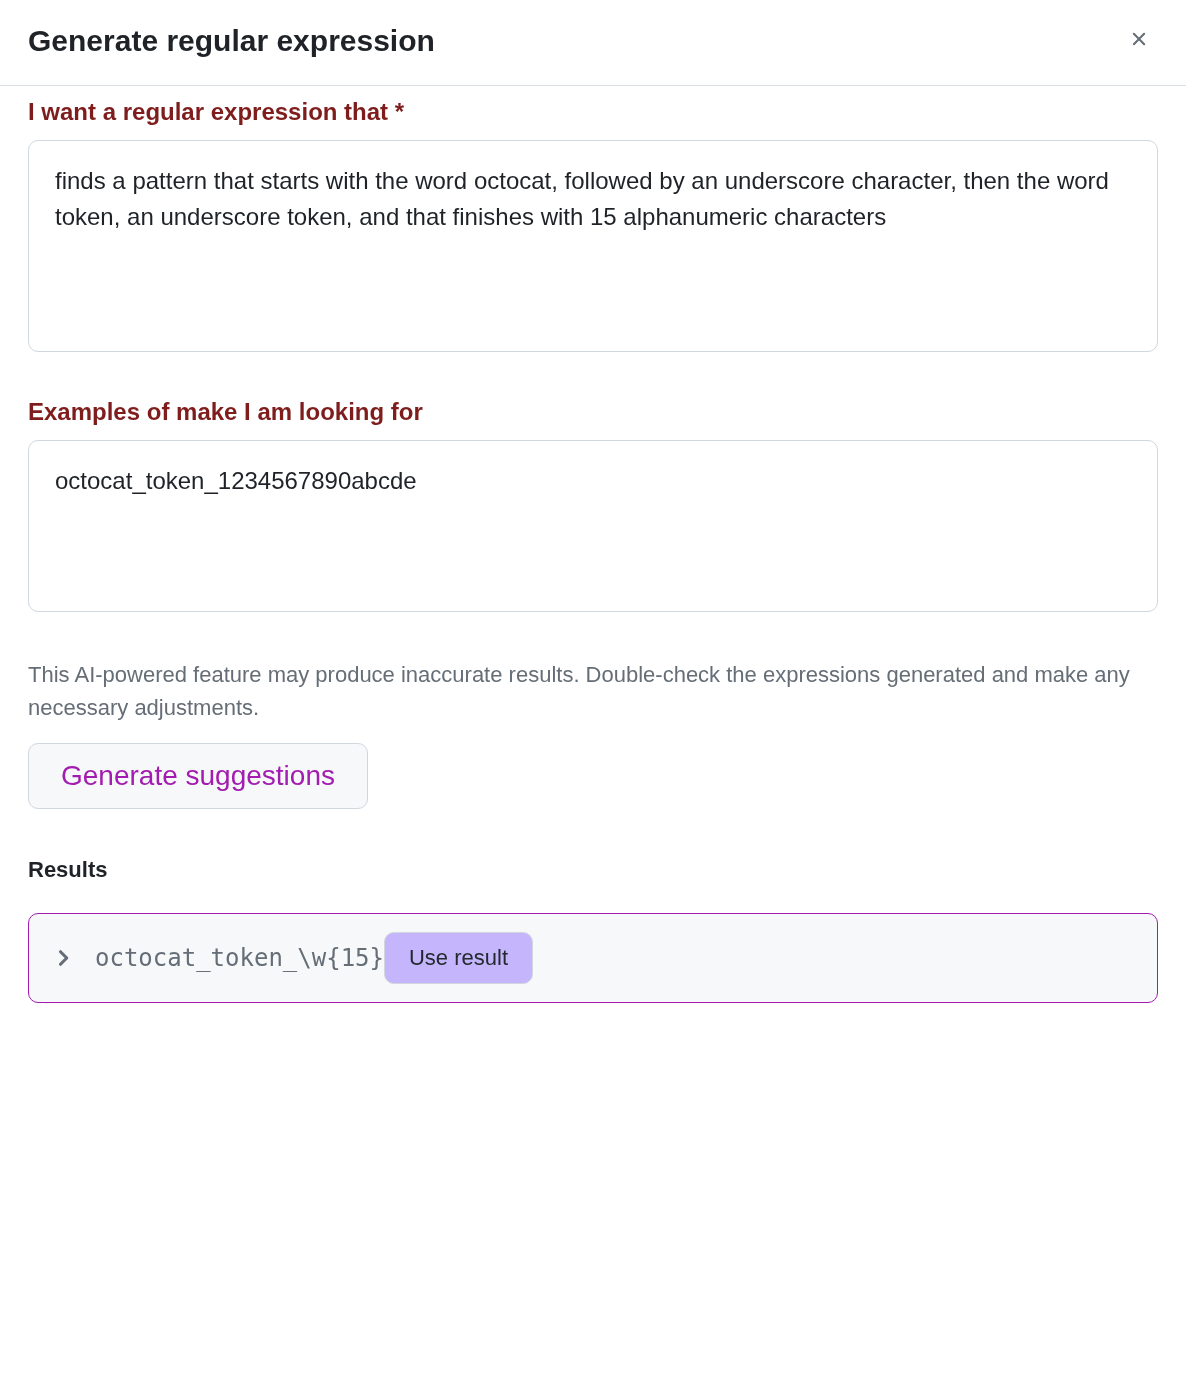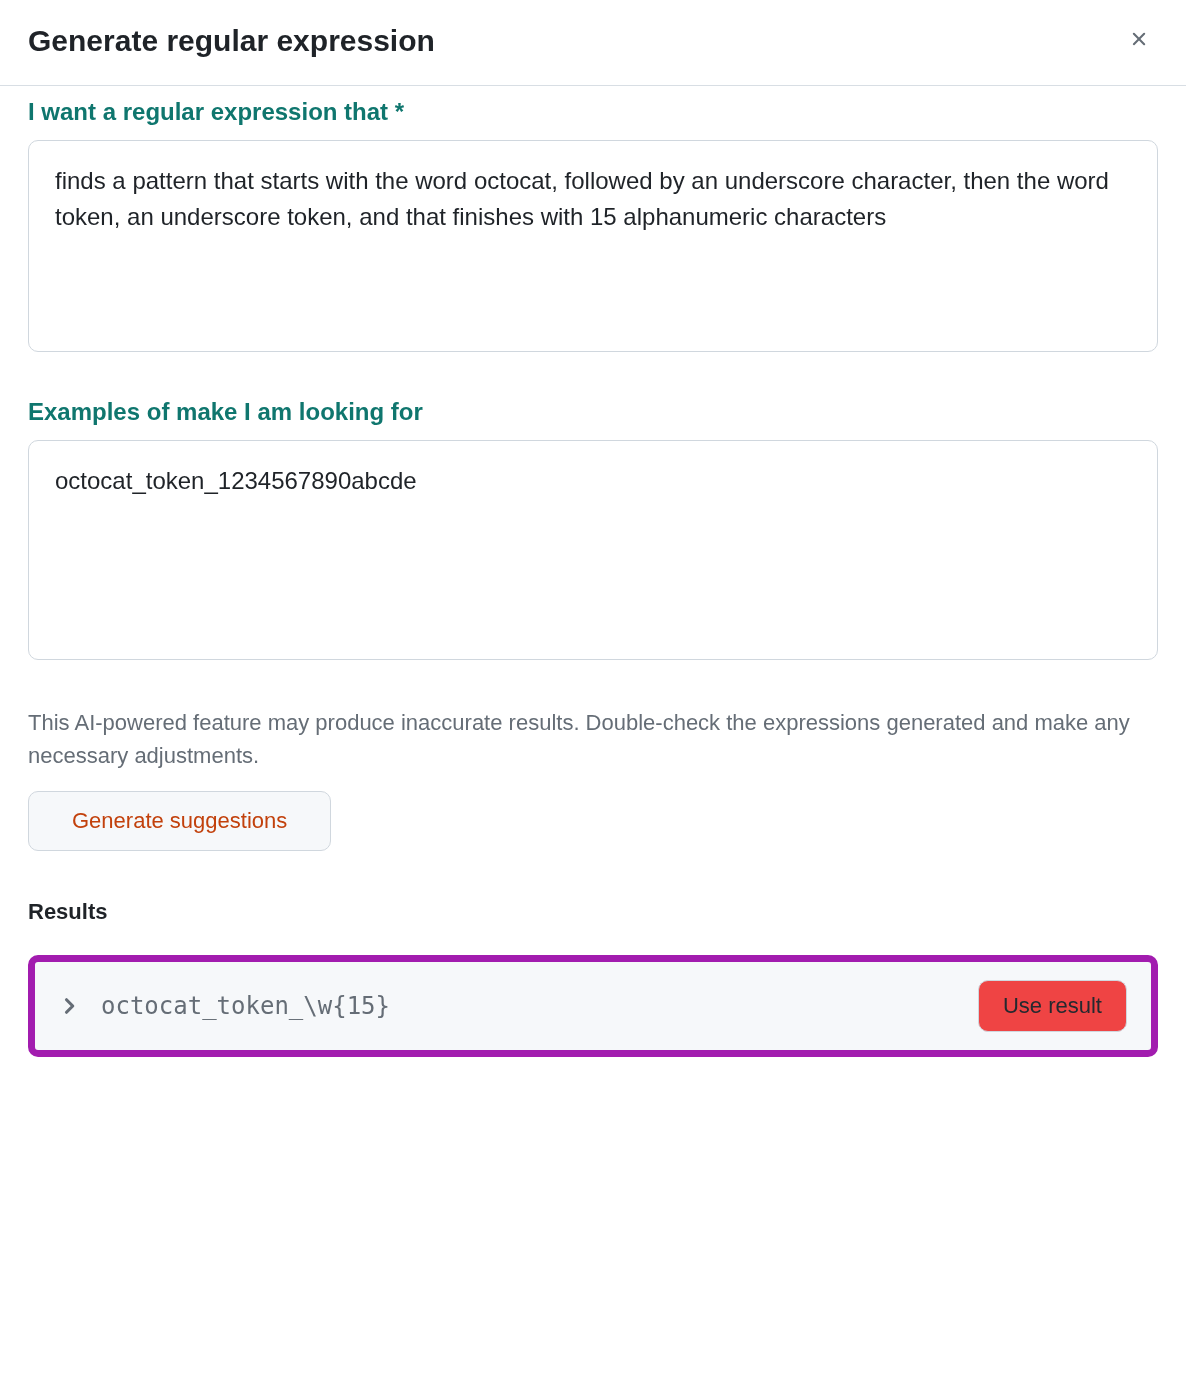--- a/index.html
+++ b/index.html
@@ -38,74 +38,73 @@
     .close-button svg {
       width: 22px;
       height: 22px;
     }
     .dialog-body {
       padding: 12px 28px 28px 28px;
     }
     .field-label {
       font-size: 24px;
       font-weight: 600;
-      color: #0f766e;
+      color: #7f1d1d;
       margin-bottom: 14px;
       display: block;
     }
     .textarea {
       width: 100%;
       border: 1px solid #d0d7de;
       border-radius: 10px;
       padding: 22px 26px;
       font-size: 24px;
       line-height: 1.5;
       color: #1f2328;
       font-family: inherit;
       resize: none;
       background: #ffffff;
     }
     .textarea-desc {
       height: 212px;
     }
     .textarea-examples {
-      height: 220px;
+      height: 172px;
     }
     .field-group {
       margin-bottom: 42px;
     }
     .disclaimer {
       font-size: 22px;
       line-height: 1.5;
       color: #656d76;
       margin-bottom: 19px;
     }
     .generate-button {
-      font-size: 22px;
+      font-size: 28px;
       font-weight: 500;
-      color: #c2410c;
+      color: #a21caf;
       background: #f6f8fa;
       border: 1px solid #d0d7de;
       border-radius: 10px;
-      padding: 16px 43px;
+      padding: 16px 32px;
       cursor: pointer;
     }
     .results-heading {
       font-size: 22px;
       font-weight: 600;
       color: #1f2328;
       margin-top: 48px;
       margin-bottom: 30px;
     }
     .result-row {
       display: flex;
       align-items: center;
-      justify-content: space-between;
       background: #f6f8fa;
-      border: 7px solid #a21caf;
+      border: 1px solid #a21caf;
       border-radius: 10px;
       padding: 18px 24px;
     }
     .result-left {
       display: flex;
       align-items: center;
       gap: 22px;
     }
     .chevron {
       color: #656d76;
@@ -118,21 +117,21 @@
     }
     .result-text {
       font-family: ui-monospace, SFMono-Regular, "SF Mono", Menlo, Consolas, monospace;
       font-size: 24px;
       color: #656d76;
     }
     .use-result-button {
       font-size: 22px;
       font-weight: 500;
       color: #24292f;
-      background: #ef4444;
+      background: #c4b5fd;
       border: 1px solid #d0d7de;
       border-radius: 10px;
       padding: 12px 24px;
       cursor: pointer;
     }
   </style>
 </head>
 <body>
 
 <div class="dialog-header">

